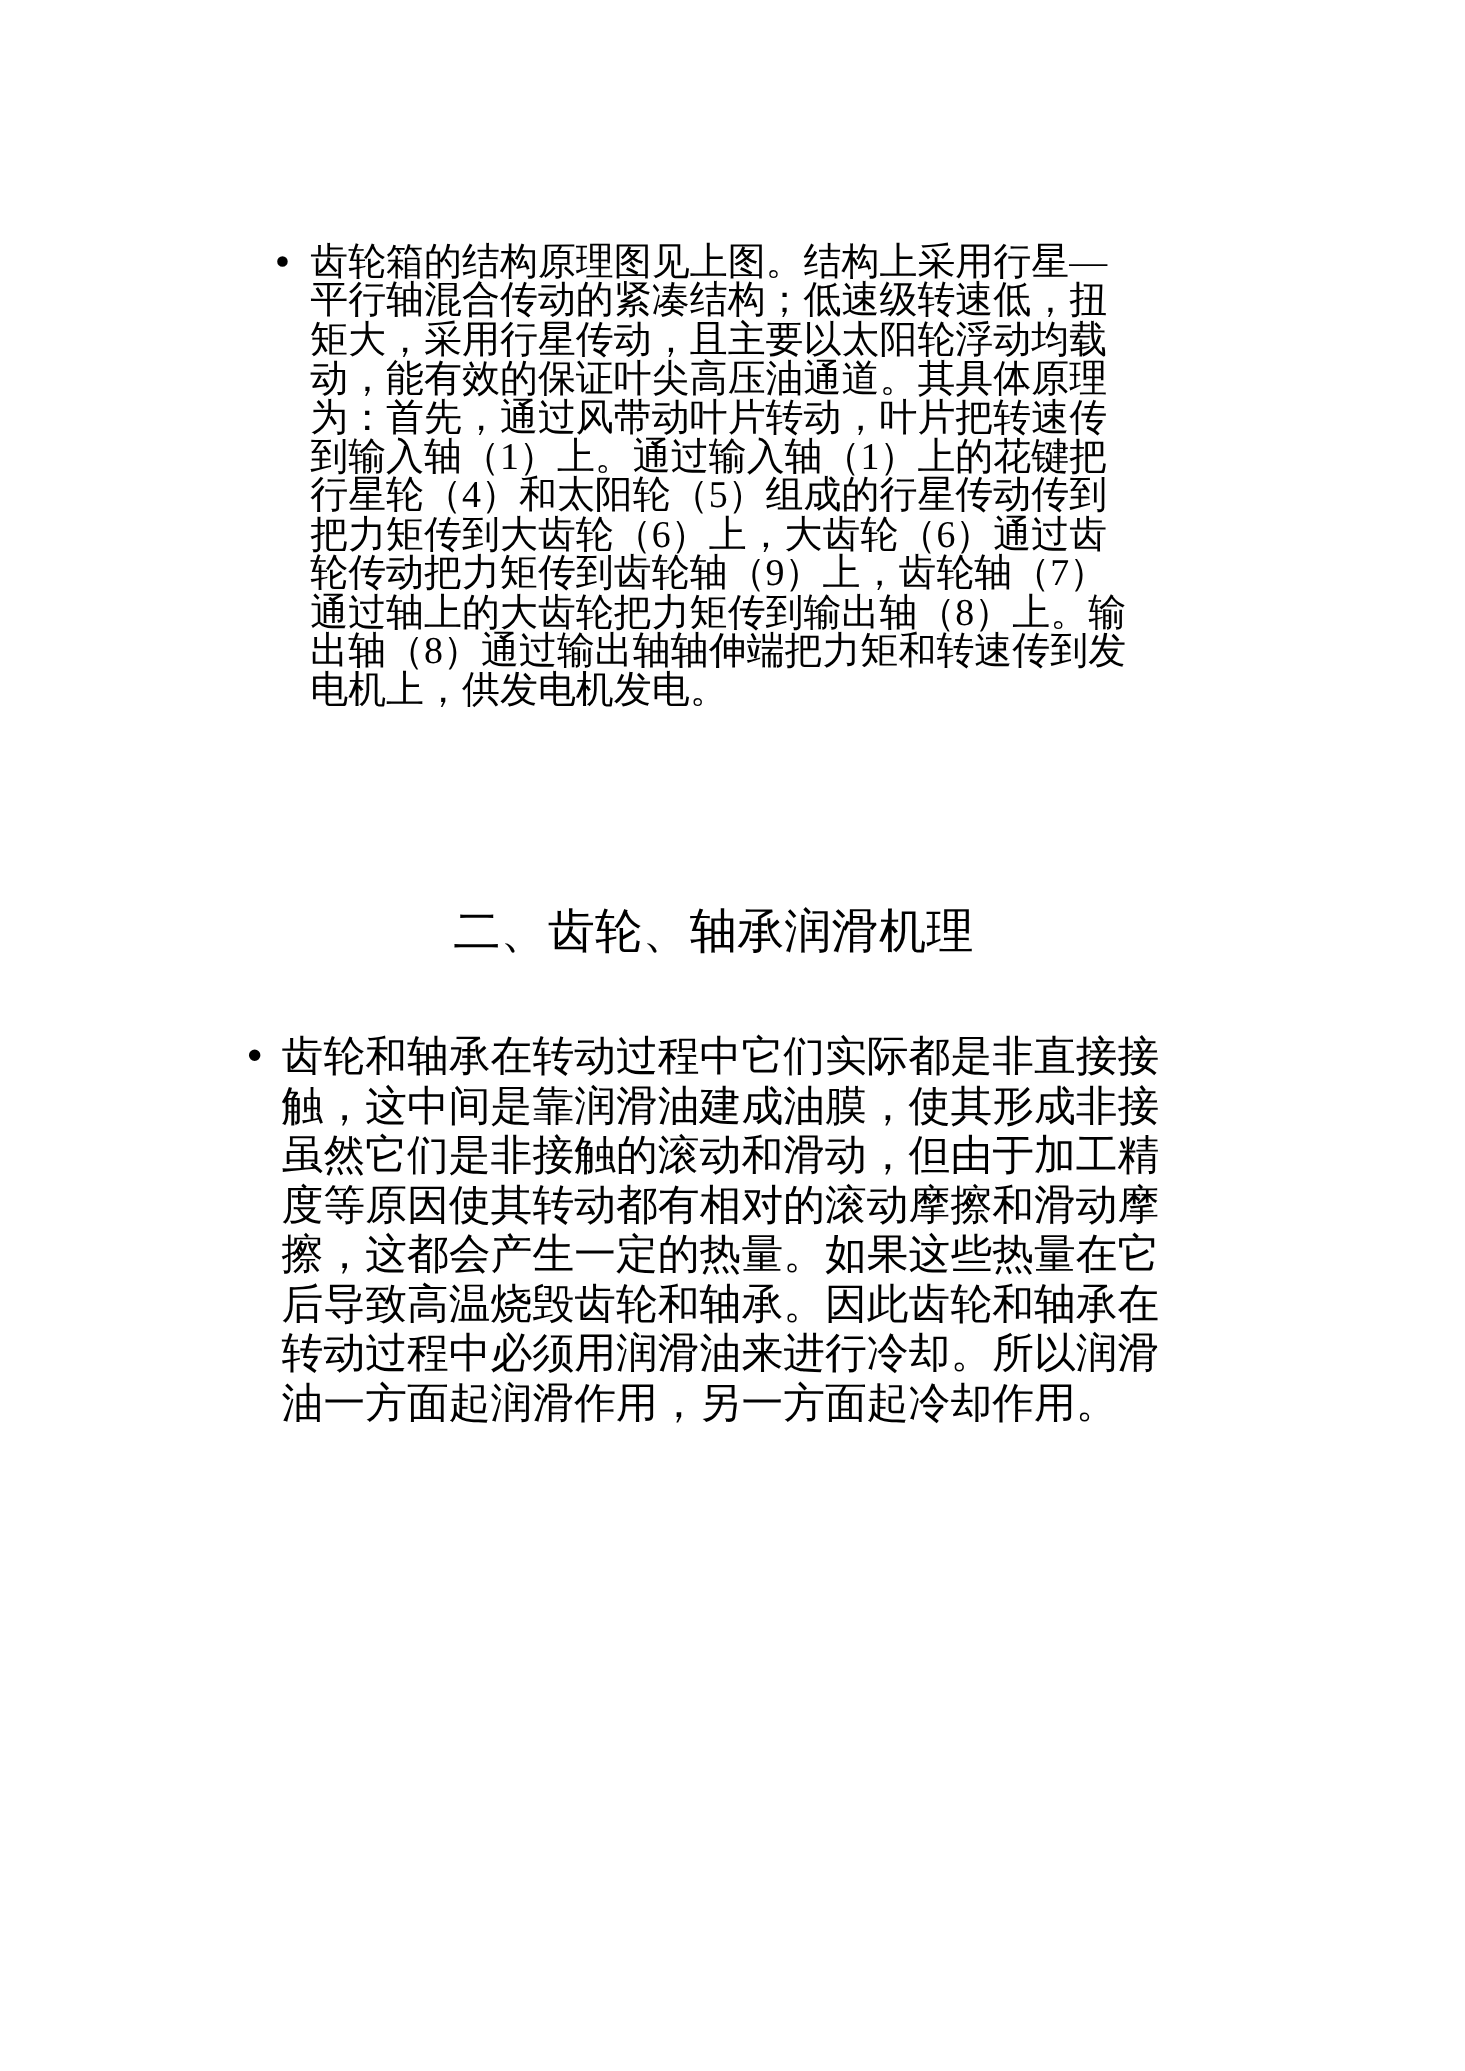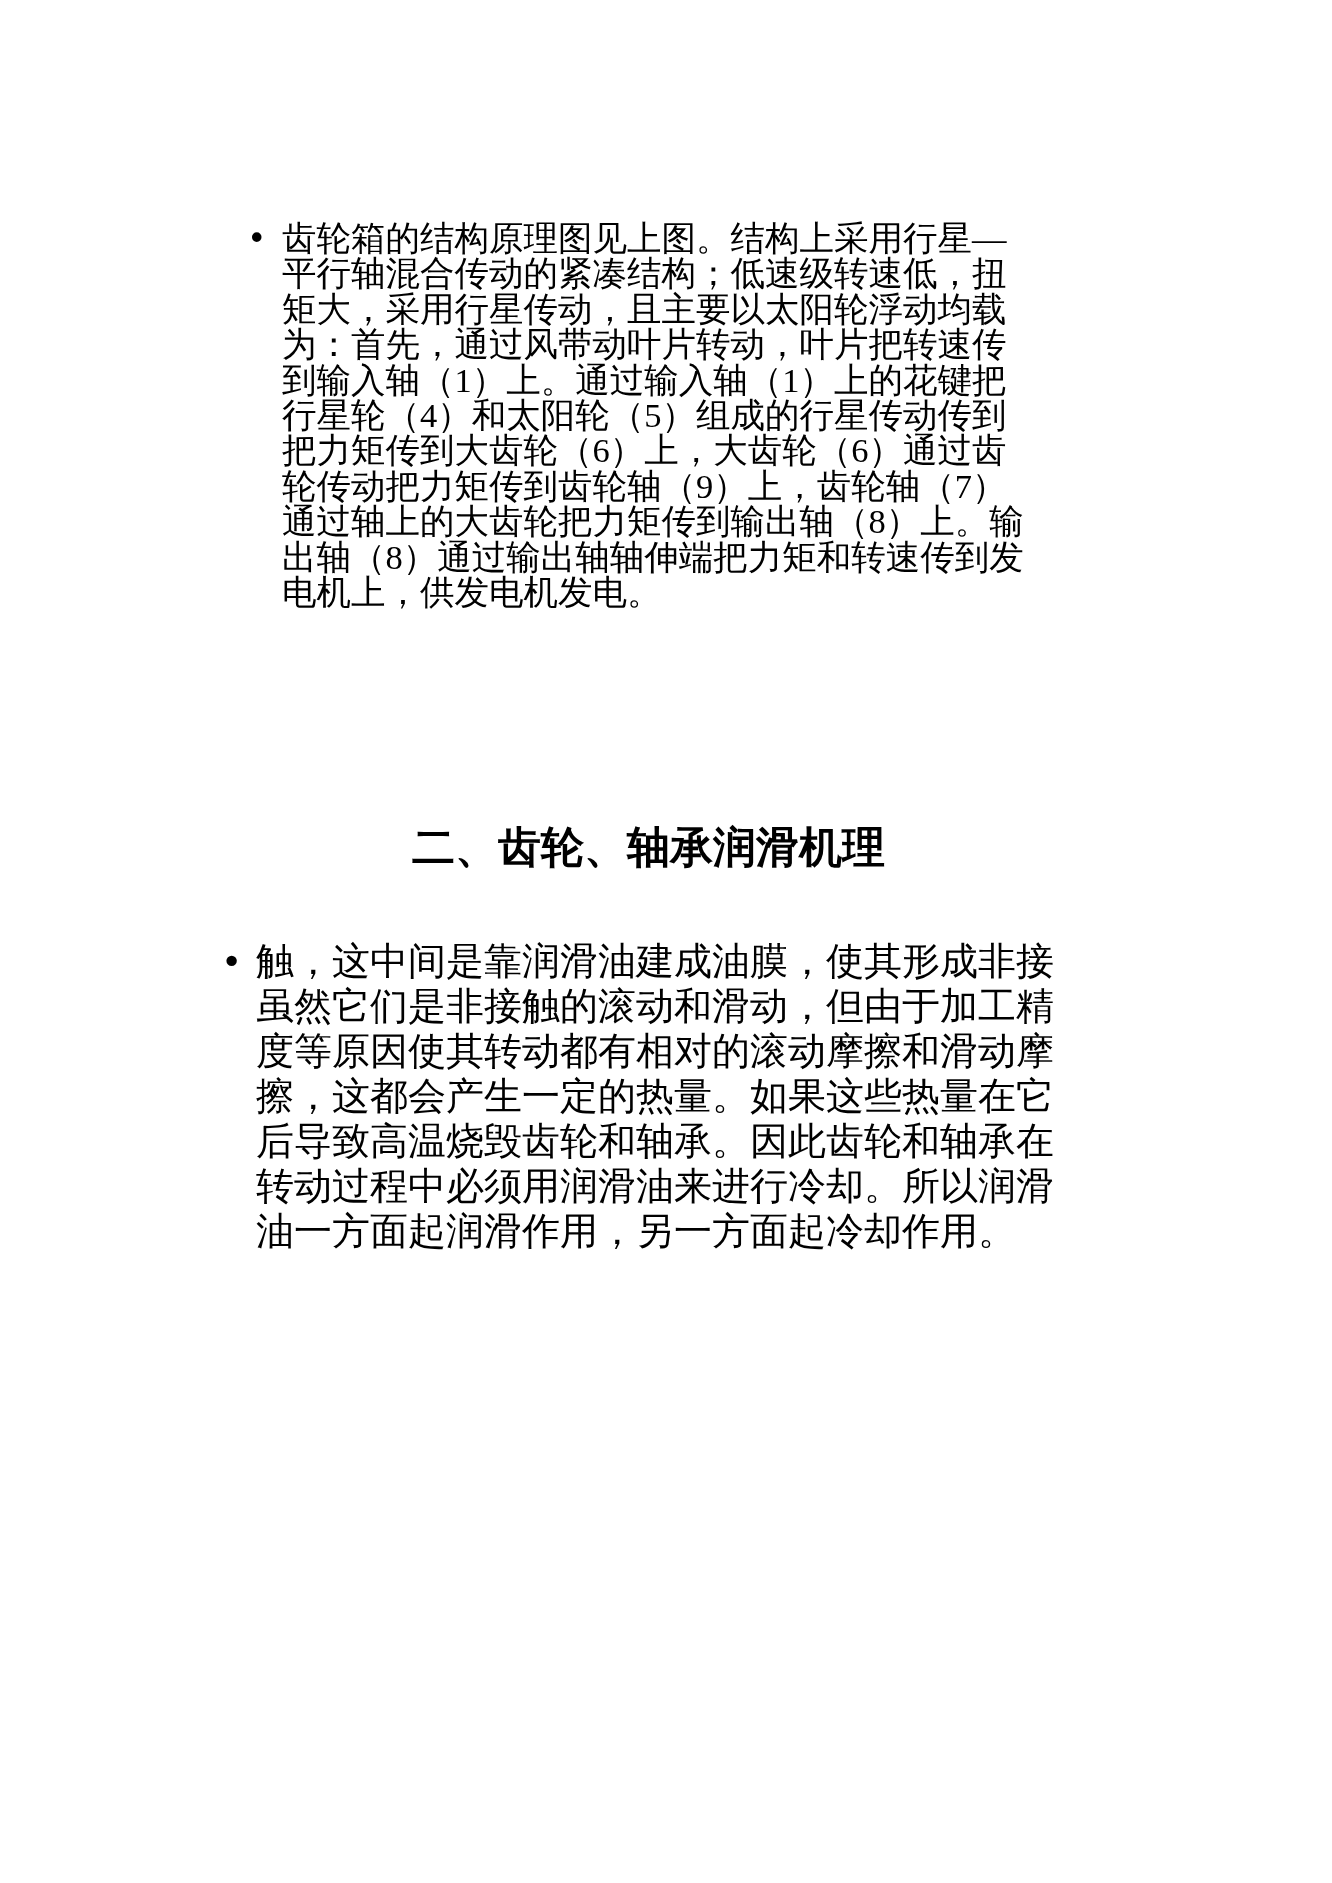--- a/index.html
+++ b/index.html
@@ -40,21 +40,21 @@
     font-size: 33px;
     line-height: 35.4px;
   }
   .heading {
     position: absolute;
     left: 412px;
     top: 825px;
     margin: 0;
     font-size: 43px;
     line-height: 46px;
-    font-weight: bold;
+    font-weight: normal;
     white-space: nowrap;
     text-align: right;
   }
   .p2 {
     left: 256px;
     top: 939px;
     width: 850px;
     font-size: 38px;
     line-height: 45px;
   }
@@ -69,35 +69,37 @@
 <body>
 
 <div class="page">
 
   <span class="bullet b1">•</span>
 
   <div class="para p1">
     <div class="line">齿轮箱的结构原理图见上图。结构上采用行星—</div>
     <div class="line">平行轴混合传动的紧凑结构；低速级转速低，扭</div>
     <div class="line">矩大，采用行星传动，且主要以太阳轮浮动均载</div>
+    <div class="line">动，能有效的保证叶尖高压油通道。其具体原理</div>
     <div class="line">为：首先，通过风带动叶片转动，叶片把转速传</div>
     <div class="line">到输入轴（1）上。通过输入轴（1）上的花键把</div>
     <div class="line">行星轮（4）和太阳轮（5）组成的行星传动传到</div>
     <div class="line">把力矩传到大齿轮（6）上，大齿轮（6）通过齿</div>
     <div class="line">轮传动把力矩传到齿轮轴（9）上，齿轮轴（7）</div>
     <div class="line">通过轴上的大齿轮把力矩传到输出轴（8）上。输</div>
     <div class="line">出轴（8）通过输出轴轴伸端把力矩和转速传到发</div>
     <div class="line">电机上，供发电机发电。</div>
   </div>
 
   <h2 class="heading">二、齿轮、轴承润滑机理</h2>
 
   <span class="bullet b2">•</span>
 
   <div class="para p2">
+    <div class="line">齿轮和轴承在转动过程中它们实际都是非直接接</div>
     <div class="line">触，这中间是靠润滑油建成油膜，使其形成非接</div>
     <div class="line">虽然它们是非接触的滚动和滑动，但由于加工精</div>
     <div class="line">度等原因使其转动都有相对的滚动摩擦和滑动摩</div>
     <div class="line">擦，这都会产生一定的热量。如果这些热量在它</div>
     <div class="line">后导致高温烧毁齿轮和轴承。因此齿轮和轴承在</div>
     <div class="line">转动过程中必须用润滑油来进行冷却。所以润滑</div>
     <div class="line">油一方面起润滑作用，另一方面起冷却作用。</div>
   </div>
 
 </div>

